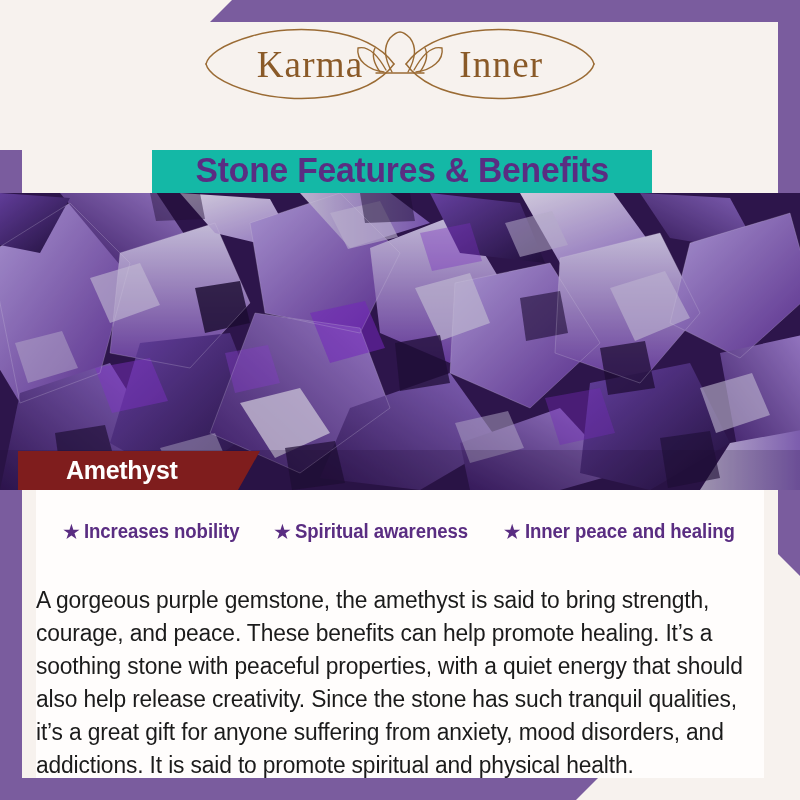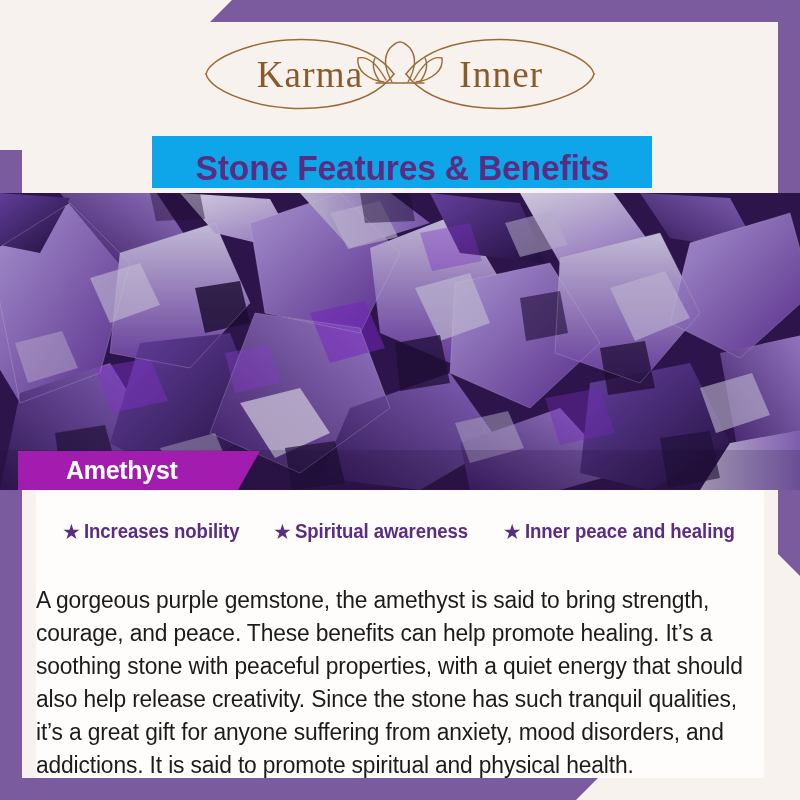--- a/index.html
+++ b/index.html
@@ -75,21 +75,20 @@
 
   
   #masthead {
     position: absolute;
     left: 22px;
     top: 22px;
     width: 756px;
     height: 104px;
     background: #f7f2ee;
     display: flex;
-    align-items: center;
     justify-content: center;
   }
   #logo-lockup {
     position: relative;
     width: 440px;
     height: 84px;
     display: flex;
     align-items: center;
     justify-content: center;
   }
@@ -110,26 +109,26 @@
     z-index: 2;
     line-height: 1;
   }
   #brand-left  { margin-right: 96px; }
   #brand-right { margin-left: 0px; }
 
   
   #headline-band {
     position: absolute;
     left: 152px;
-    top: 136px;
+    top: 150px;
     width: 500px;
     height: 52px;
-    background: #0ea5e9;
-    display: flex;
-    align-items: flex-end;
+    background: #14b8a6;
+    display: flex;
+    align-items: flex-start;
     justify-content: center;
   }
   #headline-text {
     font-family: "Liberation Sans Narrow", "Liberation Sans", sans-serif;
     font-weight: bold;
     font-size: 35px;
     letter-spacing: -0.2px;
     color: #5a2d82;
     transform: scaleX(0.96);
     white-space: nowrap;
@@ -147,21 +146,21 @@
   }
   #stone-photo svg { display: block; width: 800px; height: 297px; }
 
   
   #stone-name-banner {
     position: absolute;
     left: 18px;
     top: 451px;
     width: 242px;
     height: 39px;
-    background: #a21caf;
+    background: #7f1d1d;
     clip-path: polygon(0 0, 100% 0, calc(100% - 22px) 100%, 0 100%);
     display: flex;
     align-items: center;
   }
   #stone-name-text {
     color: #ffffff;
     font-family: "Liberation Sans", sans-serif;
     font-weight: bold;
     font-size: 25px;
     letter-spacing: -0.3px;

